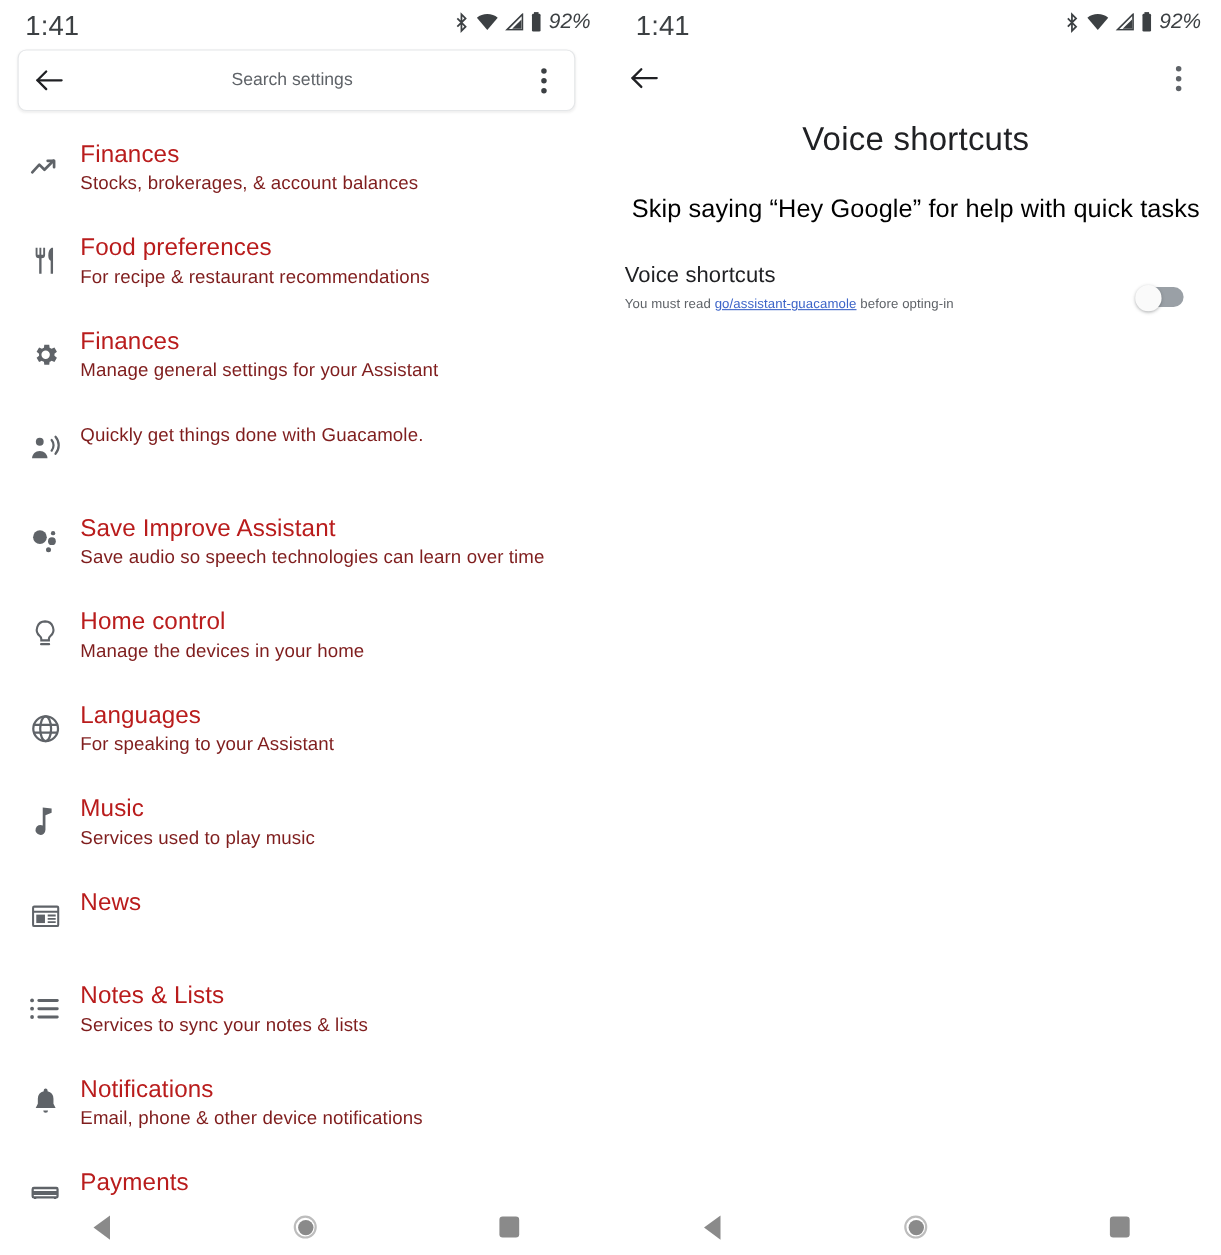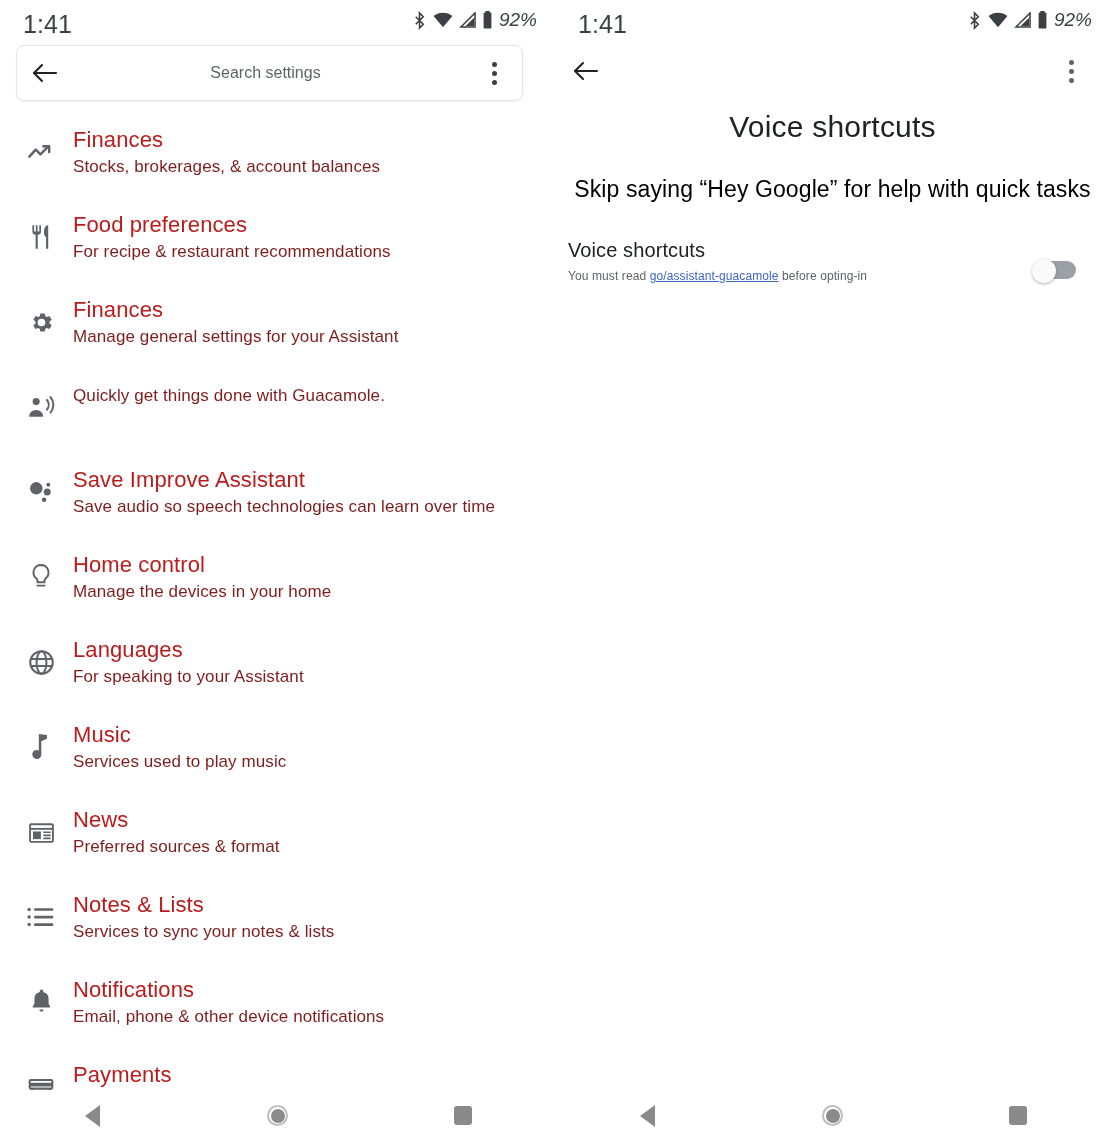--- a/index.html
+++ b/index.html
@@ -339,21 +339,20 @@
       <div class="list-item">
         <span class="li-icon">
           <svg width="27" height="25" viewBox="0 0 26 24" fill="none" stroke="currentColor" stroke-width="1.8">
             <rect x="2" y="4" width="22" height="17" rx="1"></rect>
             <path d="M2 8.5h22"></path>
             <rect x="4.8" y="11" width="7.6" height="7.4" fill="currentColor" stroke="none"></rect>
             <path d="M14.8 11.8h7M14.8 14.8h7M14.8 17.6h7" stroke-width="1.6"></path>
           </svg>
         </span>
         <div class="li-title">News</div>
-        <div class="li-sub">Preferred sources &amp; format</div>
       </div>
 
       <div class="list-item">
         <span class="li-icon">
           <svg width="28" height="22" viewBox="0 0 26 20" fill="currentColor">
             <circle cx="2" cy="3" r="1.6"></circle>
               <rect x="6.5" y="1.8" width="18" height="2.5" rx="1.2"></rect>
             <circle cx="2" cy="10" r="1.6"></circle>
               <rect x="6.5" y="8.8" width="18" height="2.5" rx="1.2"></rect>
             <circle cx="2" cy="17" r="1.6"></circle>

